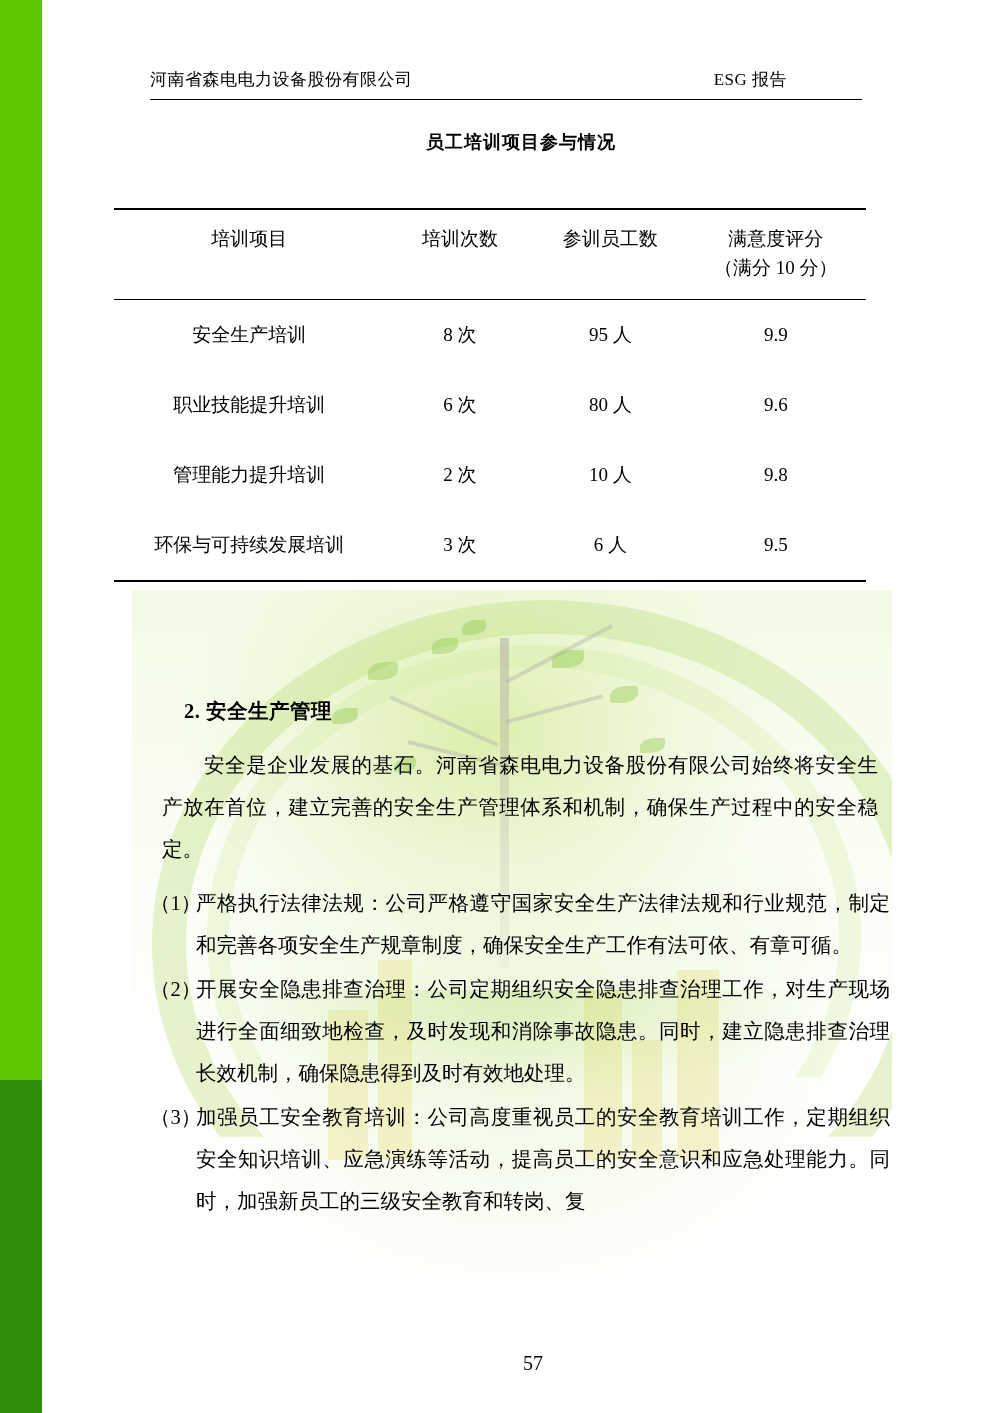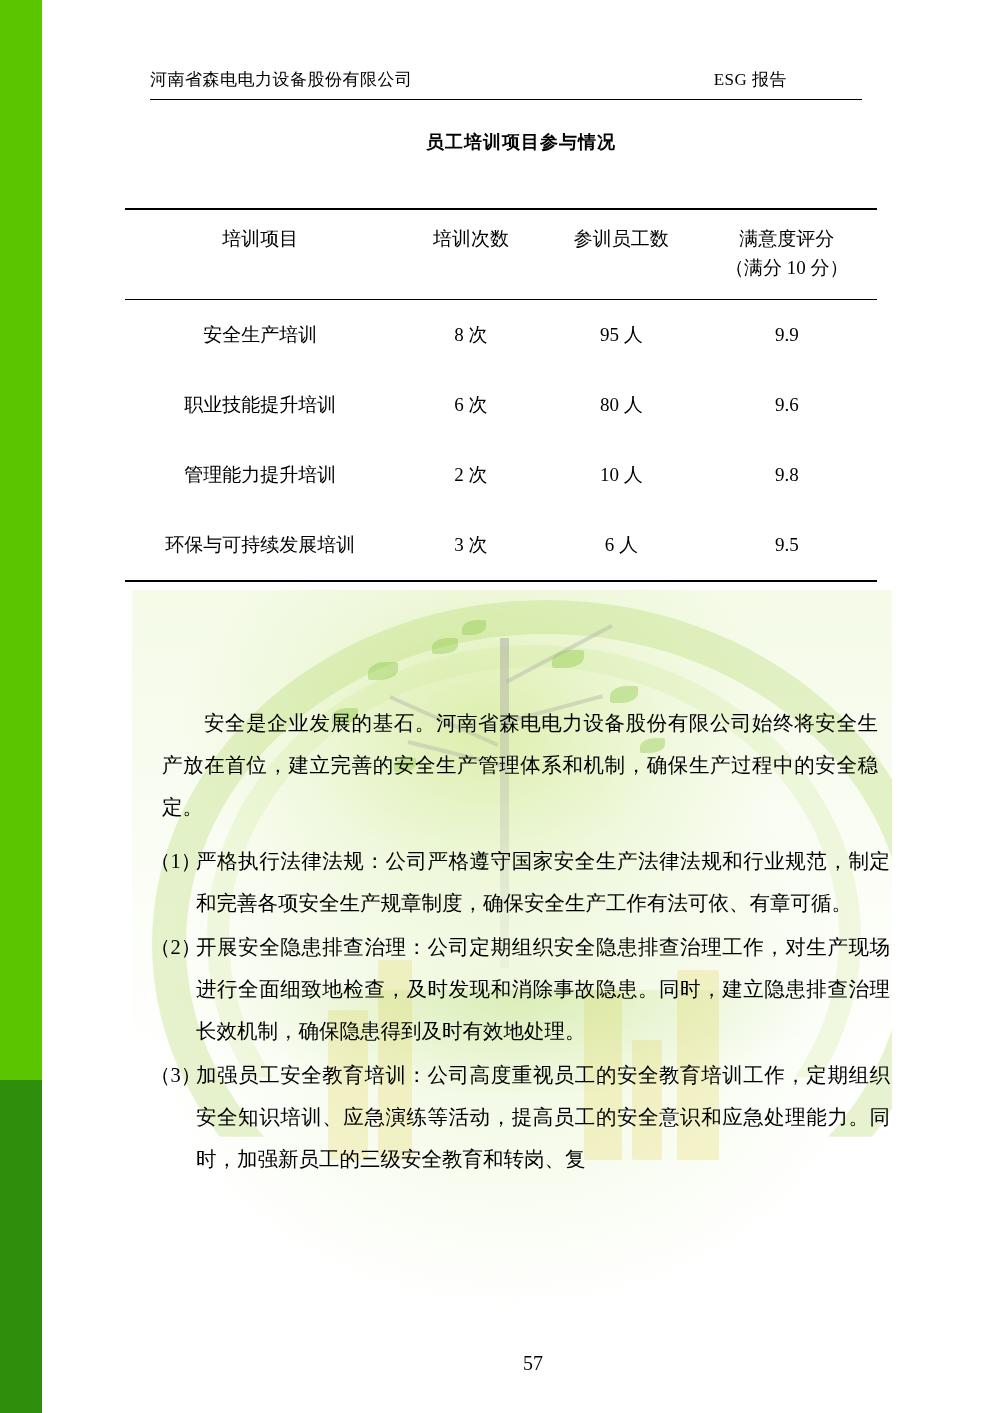--- a/index.html
+++ b/index.html
@@ -67,21 +67,21 @@
     width: 958px;
     text-align: center;
     font-size: 18px;
     font-weight: bold;
     letter-spacing: 1px;
   }
 
   
   .data-table {
     position: absolute;
-    left: 83px;
+    left: 72px;
     top: 208px;
     width: 752px;
     border-collapse: collapse;
     font-size: 19px;
   }
   .data-table thead th {
     font-weight: 400;
     padding: 14px 4px 16px;
     vertical-align: top;
     line-height: 1.55;
@@ -296,20 +296,21 @@
     <div class="wm-leaf" style="left:262px; top:168px; width:22px; height:14px;"></div>
     <div class="wm-bldg" style="left:196px; width:40px; height:150px;"></div>
     <div class="wm-bldg" style="left:246px; width:34px; height:200px;"></div>
     <div class="wm-bldg" style="left:452px; width:38px; height:170px;"></div>
     <div class="wm-bldg" style="left:500px; width:30px; height:120px;"></div>
     <div class="wm-bldg" style="left:545px; width:42px; height:190px;"></div>
     <div class="wm-ground"></div>
   </div>
 
   <div class="body-wrap">
+    <div class="section-heading">2. 安全生产管理</div>
     <p class="para">安全是企业发展的基石。河南省森电电力设备股份有限公司始终将安全生产放在首位，建立完善的安全生产管理体系和机制，确保生产过程中的安全稳定。</p>
 
     <div class="list-item">
       <span class="li-marker">（1）</span>
       <span class="li-body">严格执行法律法规：公司严格遵守国家安全生产法律法规和行业规范，制定和完善各项安全生产规章制度，确保安全生产工作有法可依、有章可循。</span>
     </div>
     <div class="list-item">
       <span class="li-marker">（2）</span>
       <span class="li-body">开展安全隐患排查治理：公司定期组织安全隐患排查治理工作，对生产现场进行全面细致地检查，及时发现和消除事故隐患。同时，建立隐患排查治理长效机制，确保隐患得到及时有效地处理。</span>
     </div>

